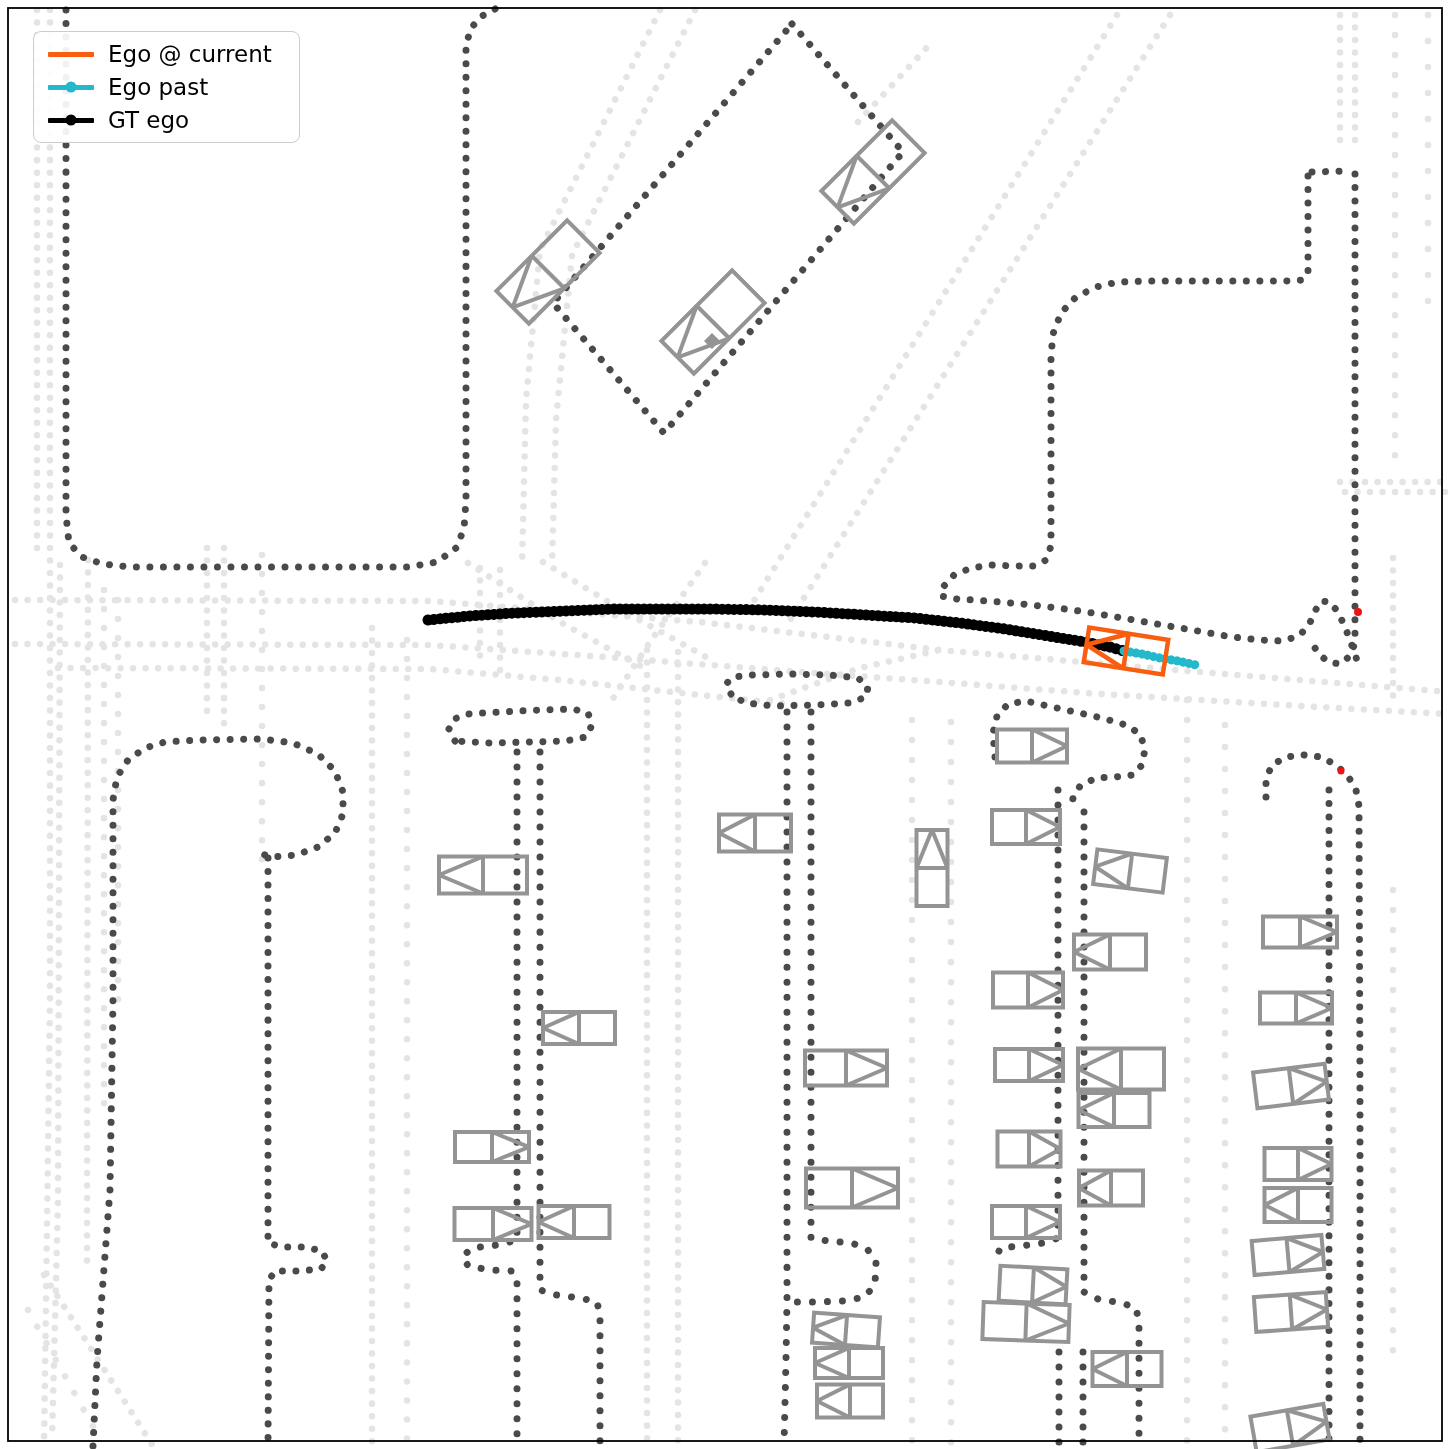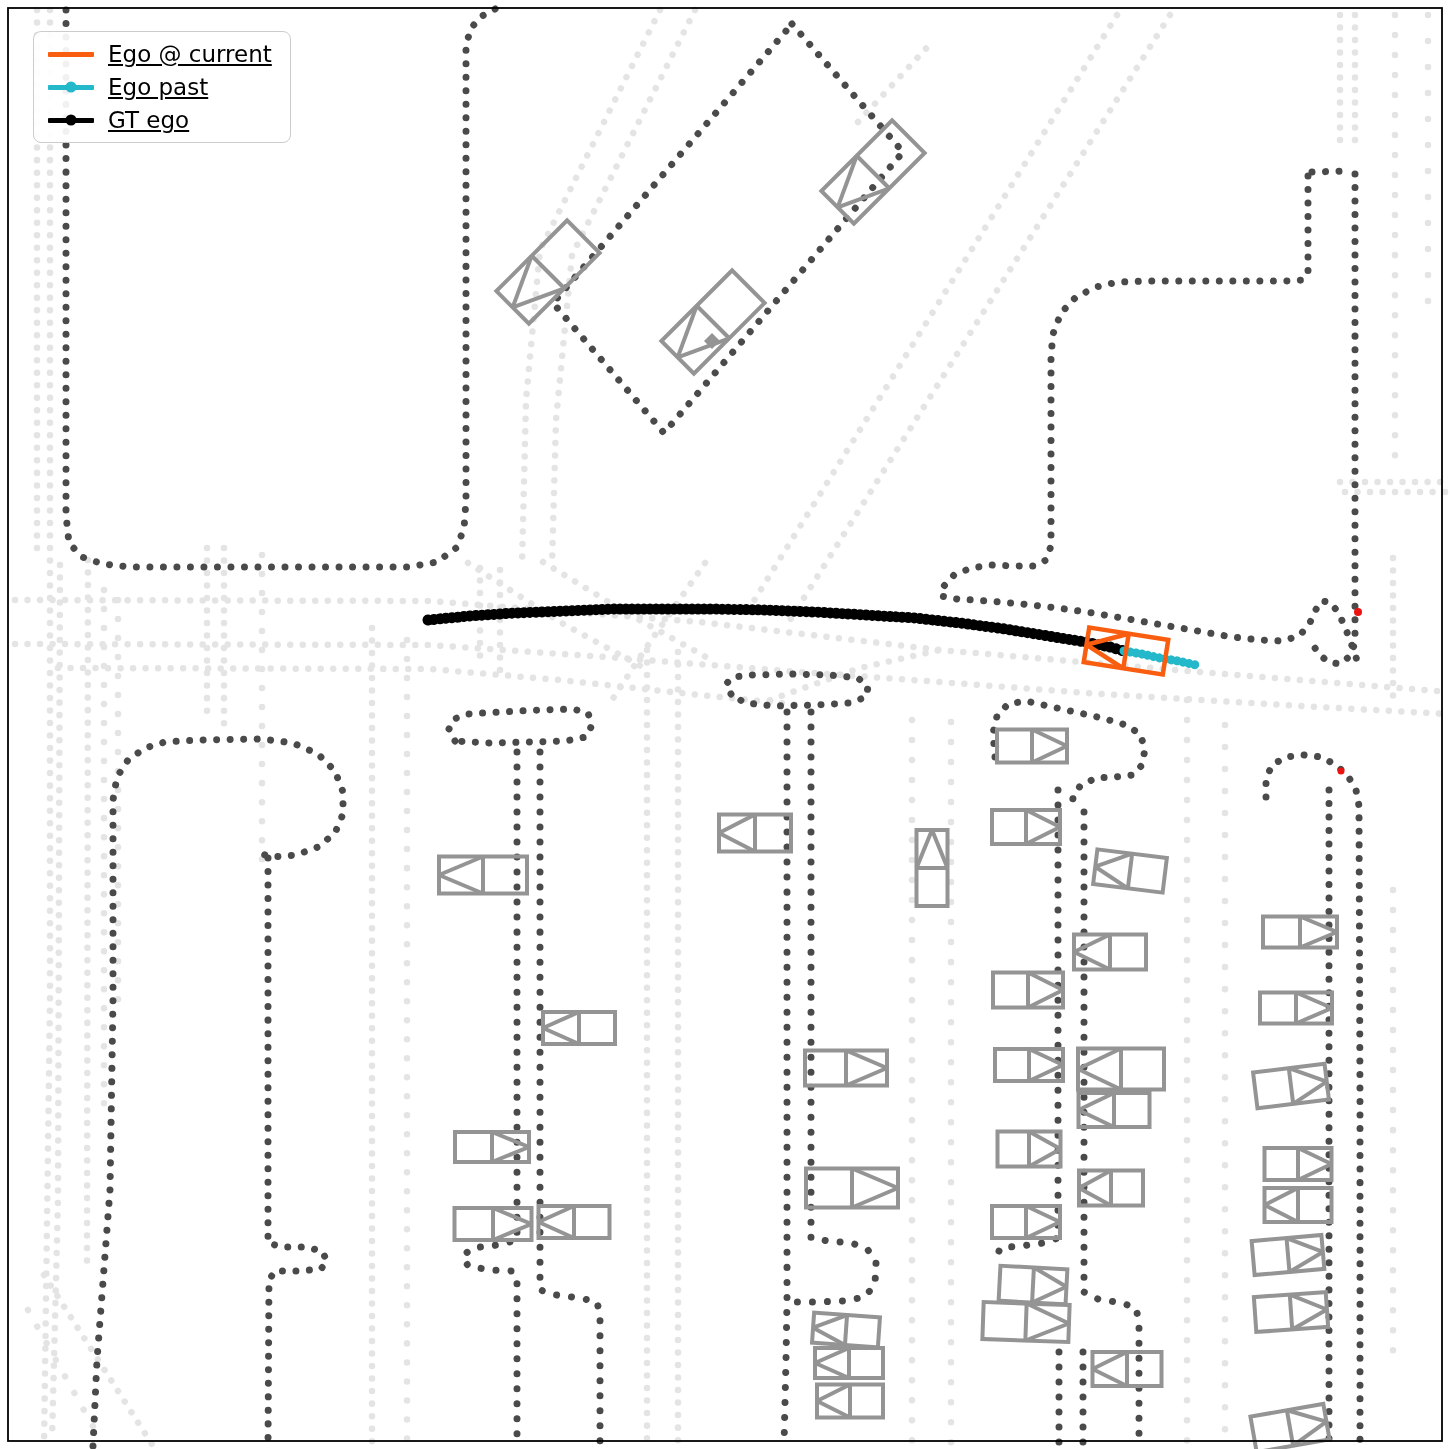--- a/index.html
+++ b/index.html
@@ -3,22 +3,22 @@
 <meta charset="utf-8">
 <style>
   html,body{margin:0;padding:0;background:#ffffff;}
   body{font-family:"DejaVu Sans","Liberation Sans",sans-serif;}
   #stage{position:relative;width:1450px;height:1449px;background:#fff;overflow:hidden;}
   #scene{position:absolute;left:0;top:0;}
   #legend{
     position:absolute;left:33px;top:31px;
     background:rgba(255,255,255,0.92);
     border:1.5px solid #cccccc;border-radius:8px;
-    padding:10px 18px 10px 14px;
-    display:flex;flex-direction:column;gap:9px;z-index:5;text-decoration:underline;
+    padding:10px 27px 10px 14px;
+    display:flex;flex-direction:column;gap:9px;z-index:5;
   }
   .legend-row{display:flex;align-items:center;gap:14px;}
   .swatch{position:relative;width:46px;height:10px;display:flex;align-items:center;}
   .swatch .line{width:46px;height:5px;border-radius:1px;}
   .swatch .dot{position:absolute;left:50%;top:50%;width:11px;height:11px;border-radius:50%;transform:translate(-50%,-50%);}
   .legend-label{font-size:23px;color:#000;line-height:1.05;white-space:nowrap;}
 </style>
 </head>
 <body>
 

